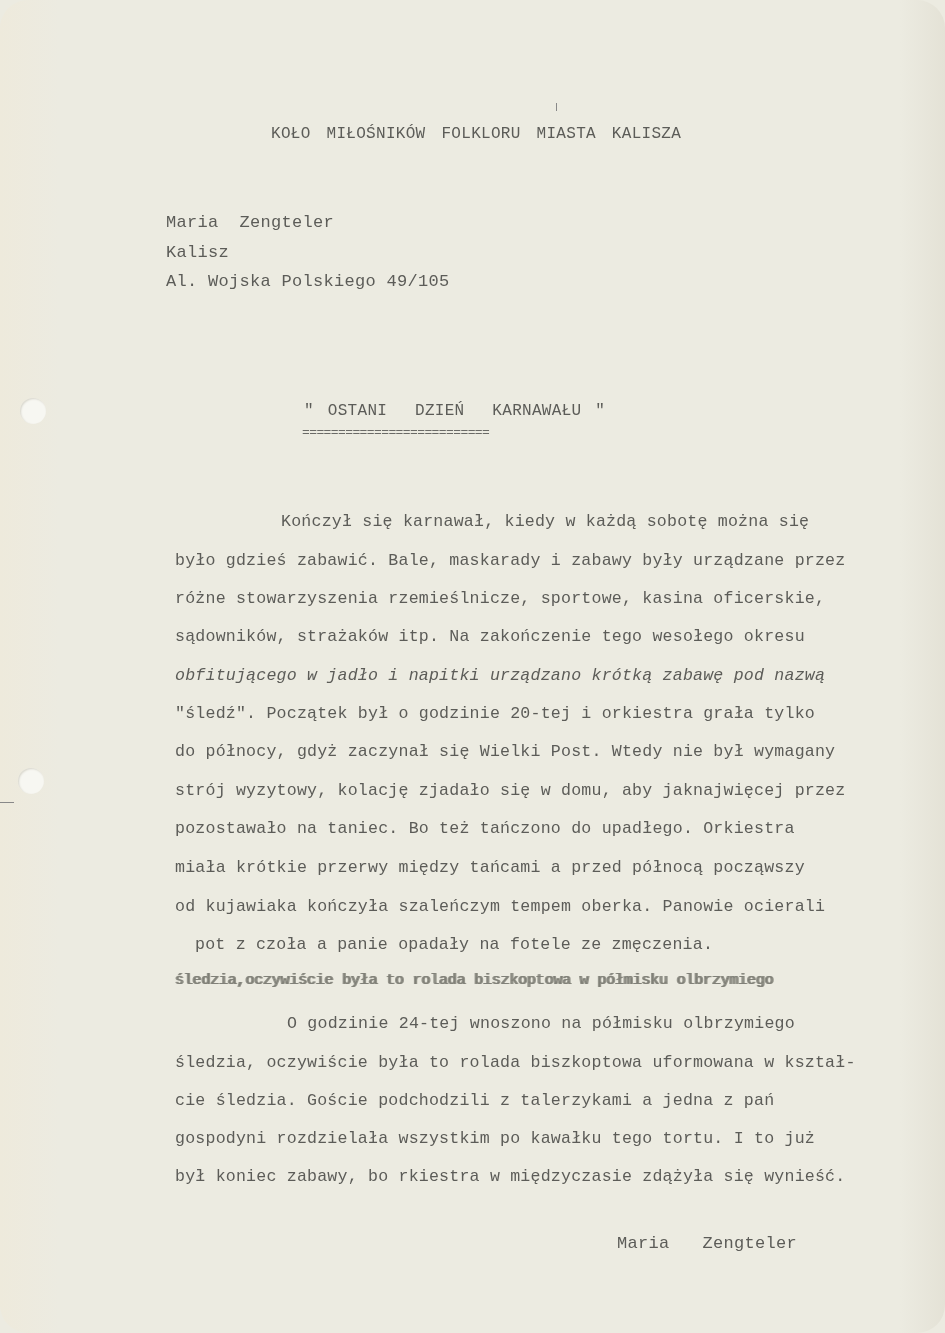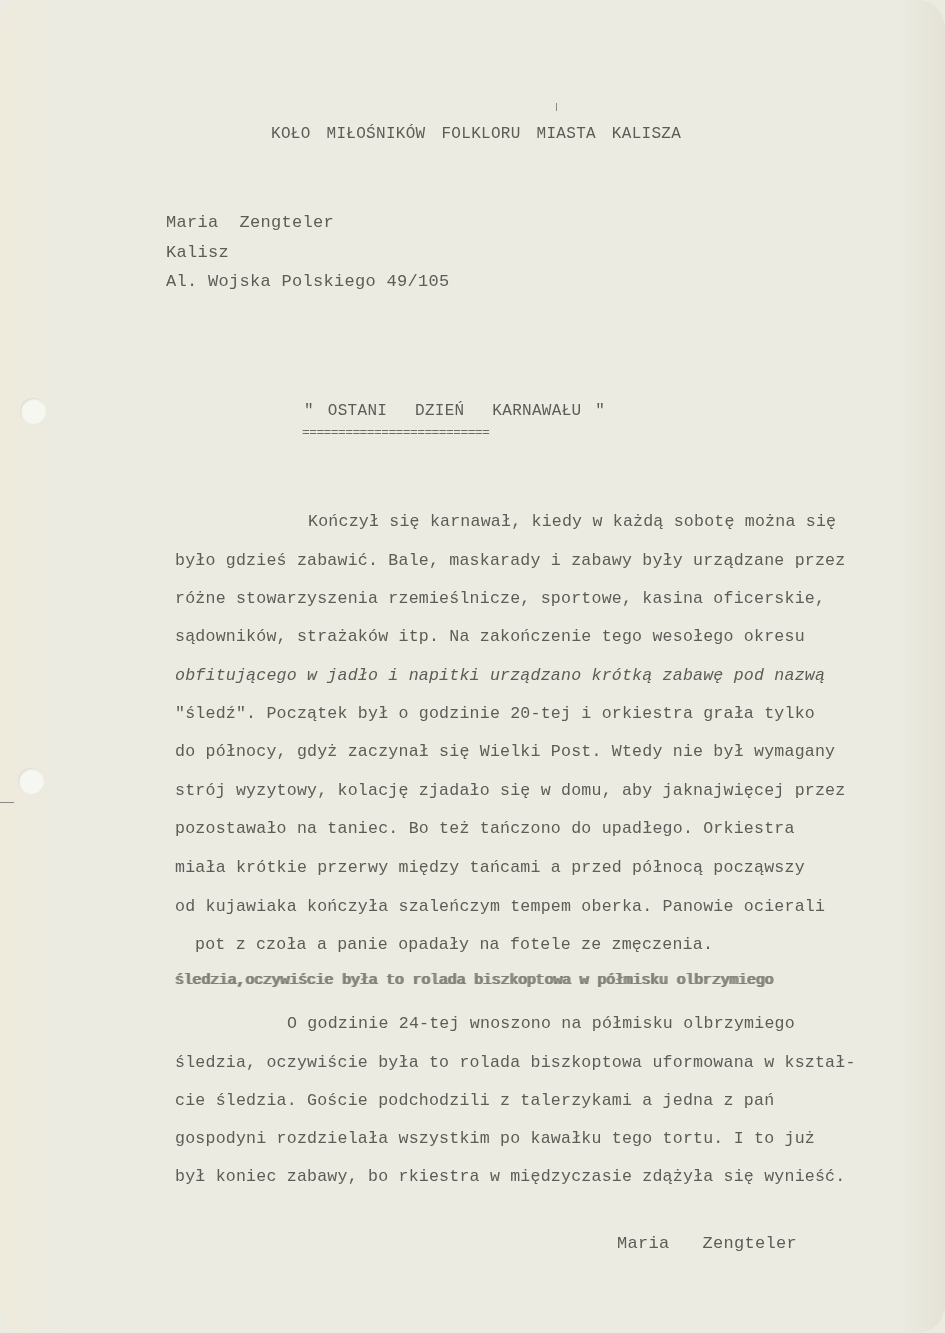--- a/index.html
+++ b/index.html
@@ -38,21 +38,21 @@
 
   <div class="line header">KOŁO MIŁOŚNIKÓW FOLKLORU MIASTA KALISZA</div>
 
   <div class="line addr" style="top:213px;">Maria  Zengteler</div>
   <div class="line addr" style="top:243px;">Kalisz</div>
   <div class="line addr" style="top:272px;">Al. Wojska Polskiego 49/105</div>
 
   <div class="line title">" OSTANI  DZIEŃ  KARNAWAŁU "</div>
   <div class="line underline">==========================</div>
 
-  <div class="line body-line indent" style="top:512px;margin-left:27px;">Kończył się karnawał, kiedy w każdą sobotę można się</div>
+  <div class="line body-line indent" style="top:512px;">Kończył się karnawał, kiedy w każdą sobotę można się</div>
   <div class="line body-line" style="top:551px;">było gdzieś zabawić. Bale, maskarady i zabawy były urządzane przez</div>
   <div class="line body-line" style="top:589px;text-align:right;">różne stowarzyszenia rzemieślnicze, sportowe, kasina oficerskie,</div>
   <div class="line body-line" style="top:627px;">sądowników, strażaków itp. Na zakończenie tego wesołego okresu</div>
   <div class="line body-line" style="top:666px;font-style:italic;">obfitującego w jadło i napitki urządzano krótką zabawę pod nazwą</div>
   <div class="line body-line" style="top:704px;">"śledź". Początek był o godzinie 20-tej i orkiestra grała tylko</div>
   <div class="line body-line" style="top:742px;">do północy, gdyż zaczynał się Wielki Post. Wtedy nie był wymagany</div>
   <div class="line body-line" style="top:781px;">strój wyzytowy, kolację zjadało się w domu, aby jaknajwięcej przez</div>
   <div class="line body-line" style="top:819px;">pozostawało na taniec. Bo też tańczono do upadłego. Orkiestra</div>
   <div class="line body-line" style="top:858px;">miała krótkie przerwy między tańcami a przed północą począwszy</div>
   <div class="line body-line" style="top:897px;">od kujawiaka kończyła szaleńczym tempem oberka. Panowie ocierali</div>

